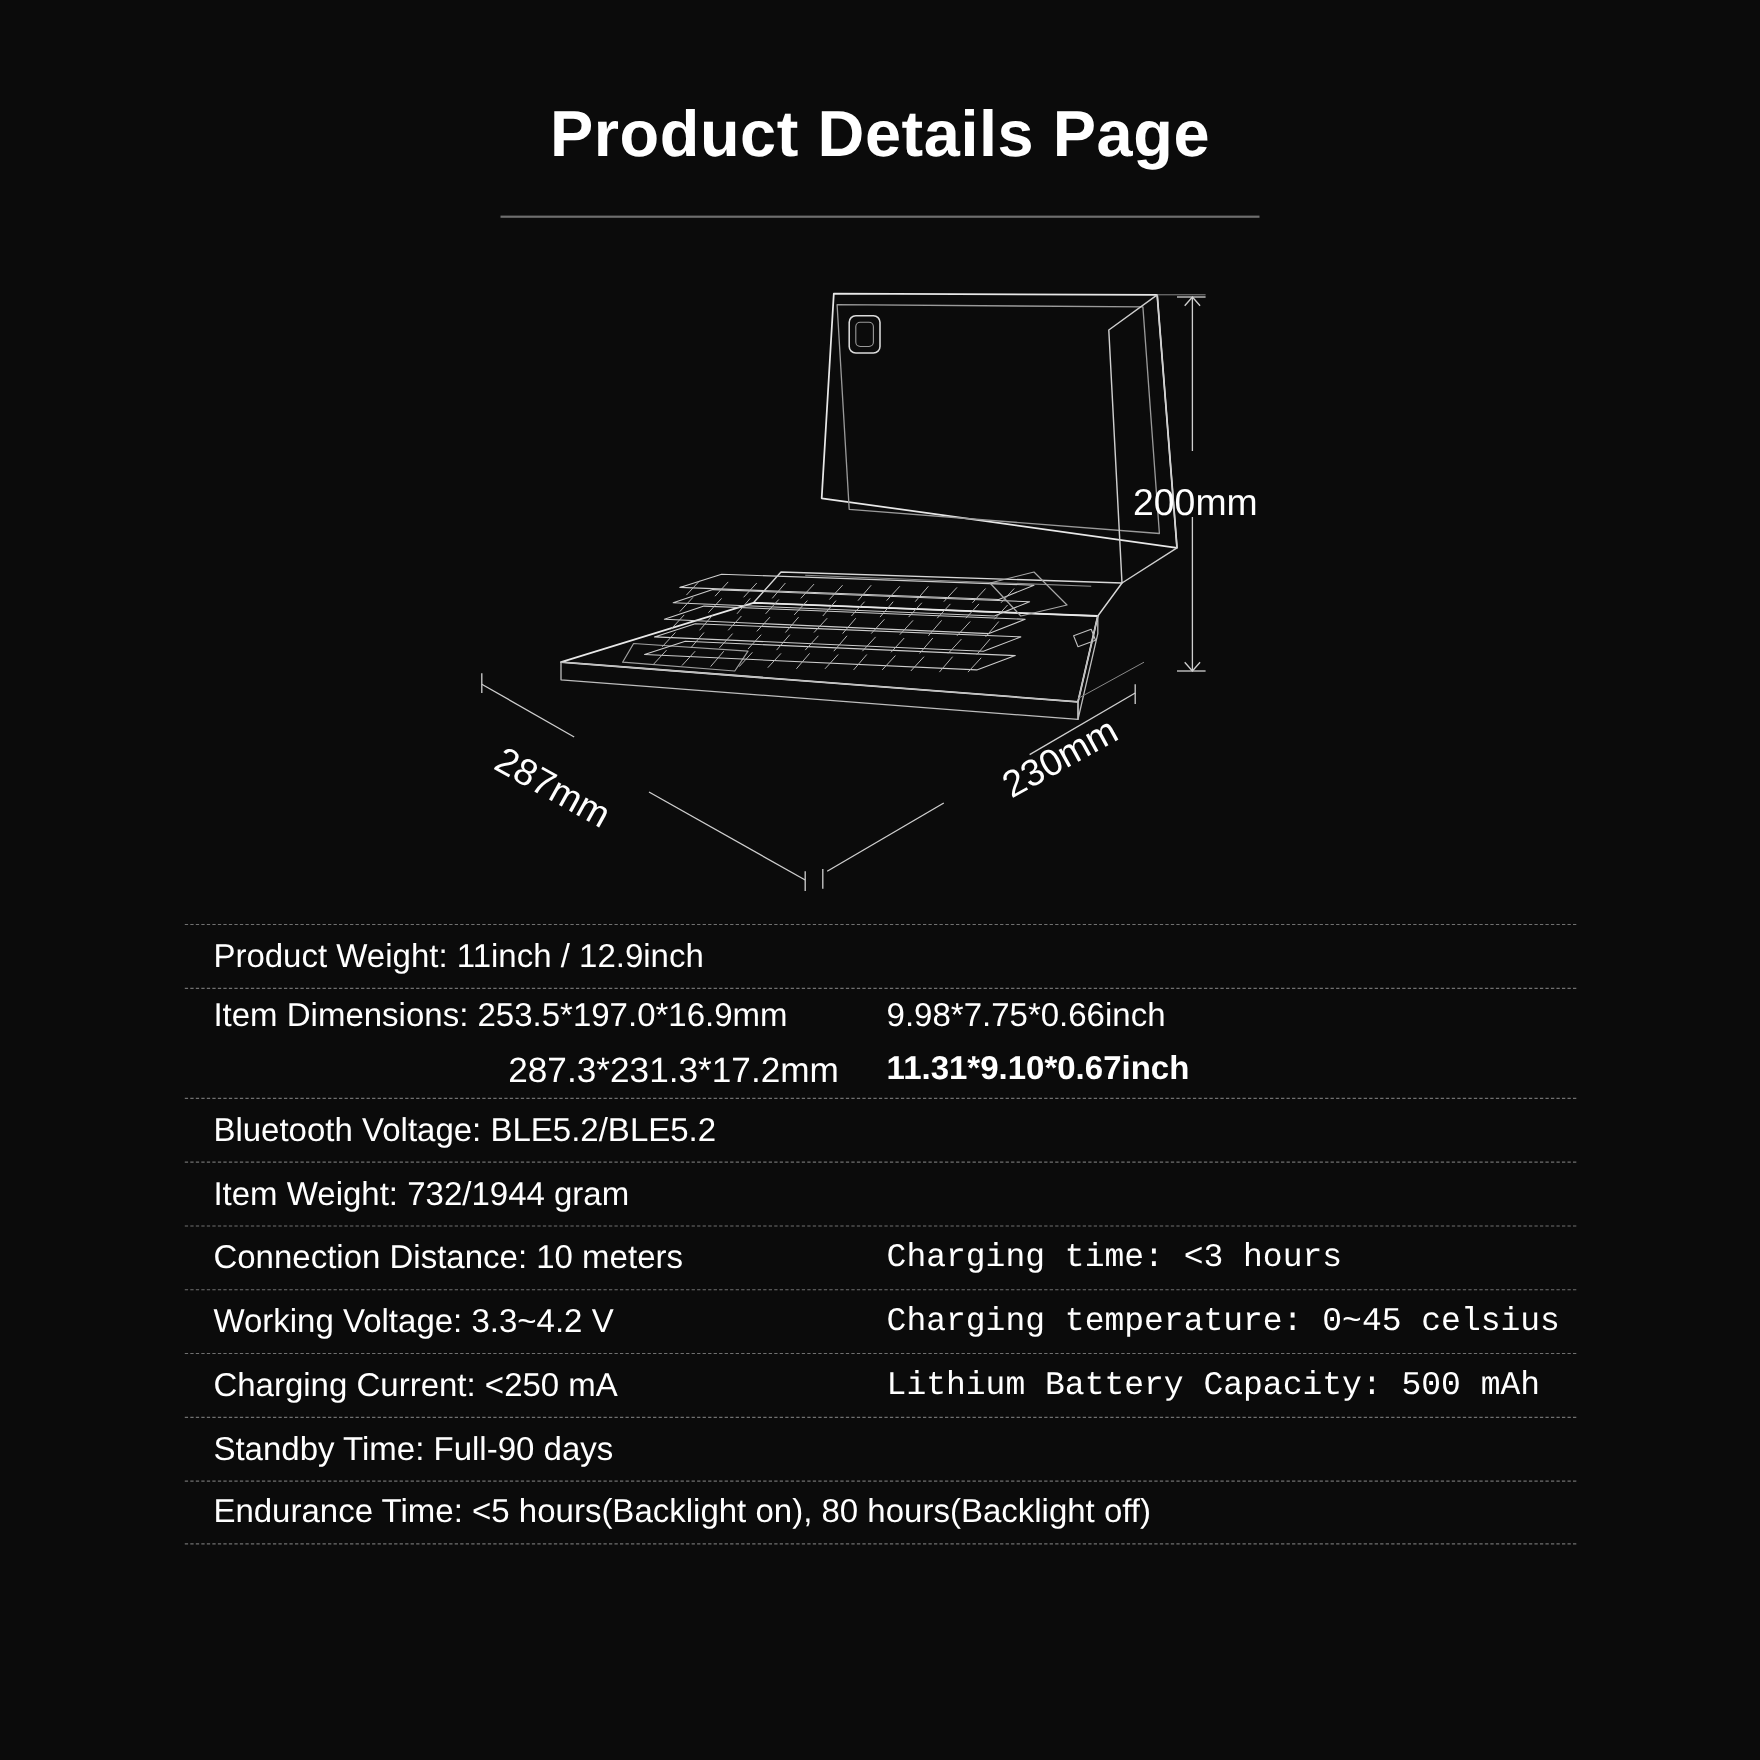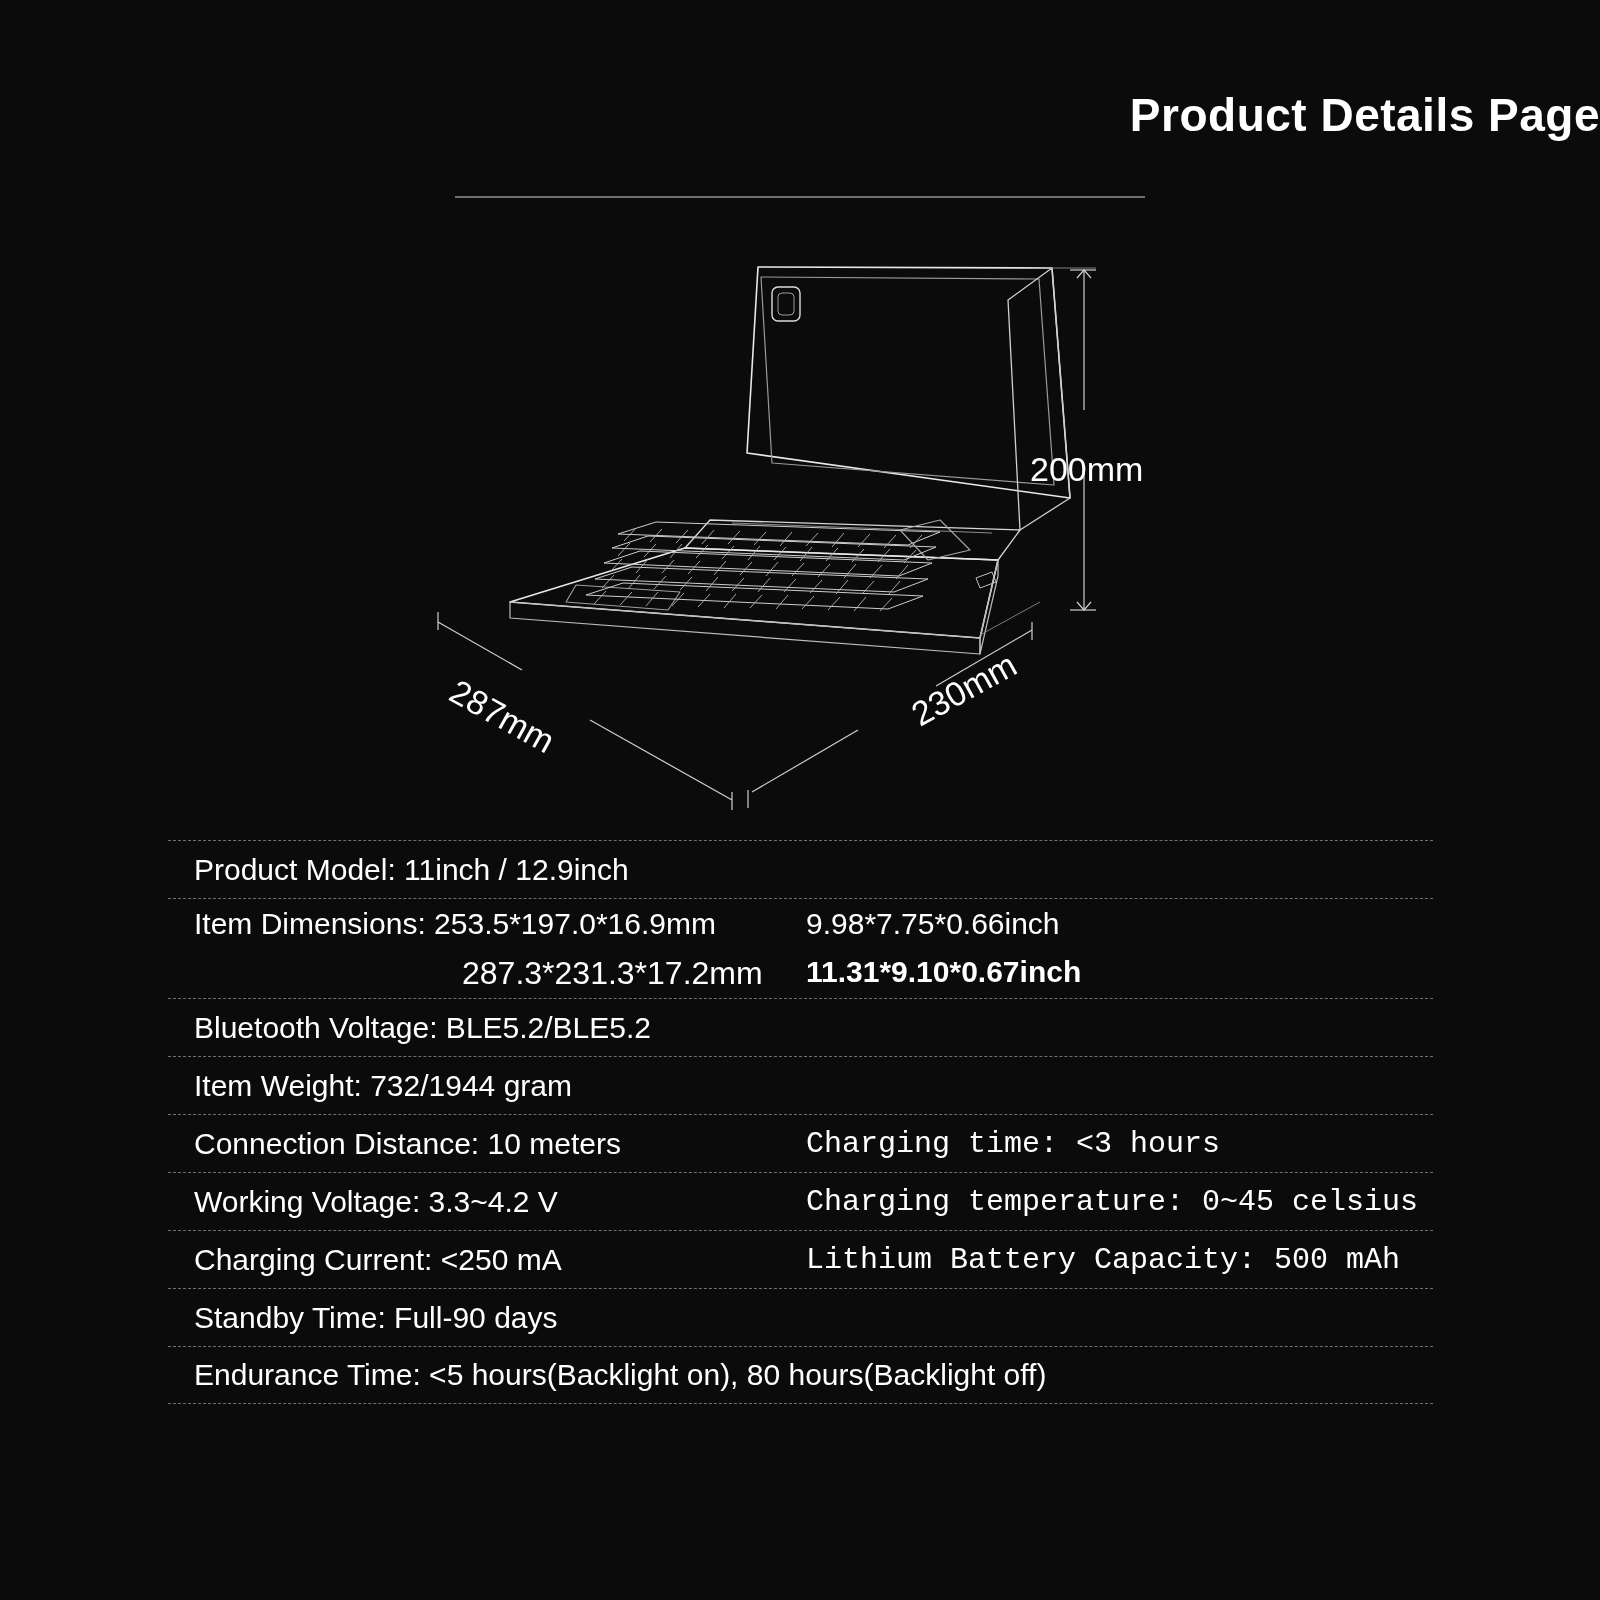--- a/index.html
+++ b/index.html
@@ -15,22 +15,22 @@
     font-family: "Liberation Sans", sans-serif;
     color: #ffffff;
     overflow: hidden;
   }
   
   .title {
     position: absolute;
     top: 88px;
     left: 0;
     width: 1600px;
-    text-align: right;
-    font-size: 46px;
+    text-align: center;
+    font-size: 59px;
     font-weight: bold;
     letter-spacing: 0.5px;
     color: #ffffff;
   }
   .title-rule {
     position: absolute;
     top: 196px;
     left: 455px;
     width: 690px;
     height: 2px;
@@ -43,21 +43,21 @@
     left: 380px;
     width: 840px;
     height: 580px;
   }
   .dim-label {
     position: absolute;
     color: #ffffff;
     font-size: 34px;
     white-space: nowrap;
   }
-  .dim-200 { top: 438px; left: 1030px; margin-top: 12px; }
+  .dim-200 { top: 438px; left: 1030px; }
   .dim-287 {
     top: 672px;
     left: 462px;
     transform: rotate(29deg);
     transform-origin: left top;
   }
   .dim-230 {
     top: 700px;
     left: 905px;
     transform: rotate(-29deg);
@@ -245,21 +245,21 @@
     </svg>
   </div>
 
   <div class="dim-label dim-200">200mm</div>
   <div class="dim-label dim-287">287mm</div>
   <div class="dim-label dim-230">230mm</div>
 
   <div class="specs">
 
     <div class="spec-row h-single">
-      <div class="cell left">Product Model: 11inch / 12.9inch</div>
+      <div class="cell left">Product Weight: 11inch / 12.9inch</div>
       <div class="cell right"></div>
     </div>
 
     <div class="spec-row h-double">
       <div class="stack">
         <div class="line1a">Item Dimensions: 253.5*197.0*16.9mm</div>
         <div class="line1b">9.98*7.75*0.66inch</div>
         <div class="dim-line2">287.3*231.3*17.2mm</div>
         <div class="dim-line2b">11.31*9.10*0.67inch</div>
       </div>

